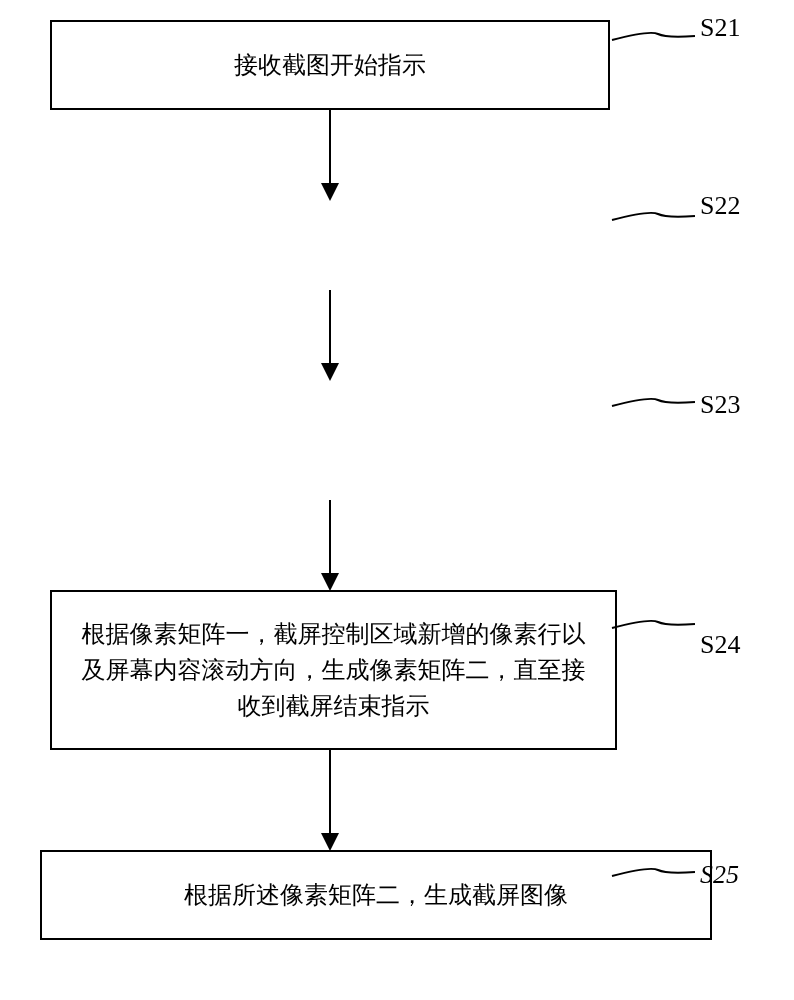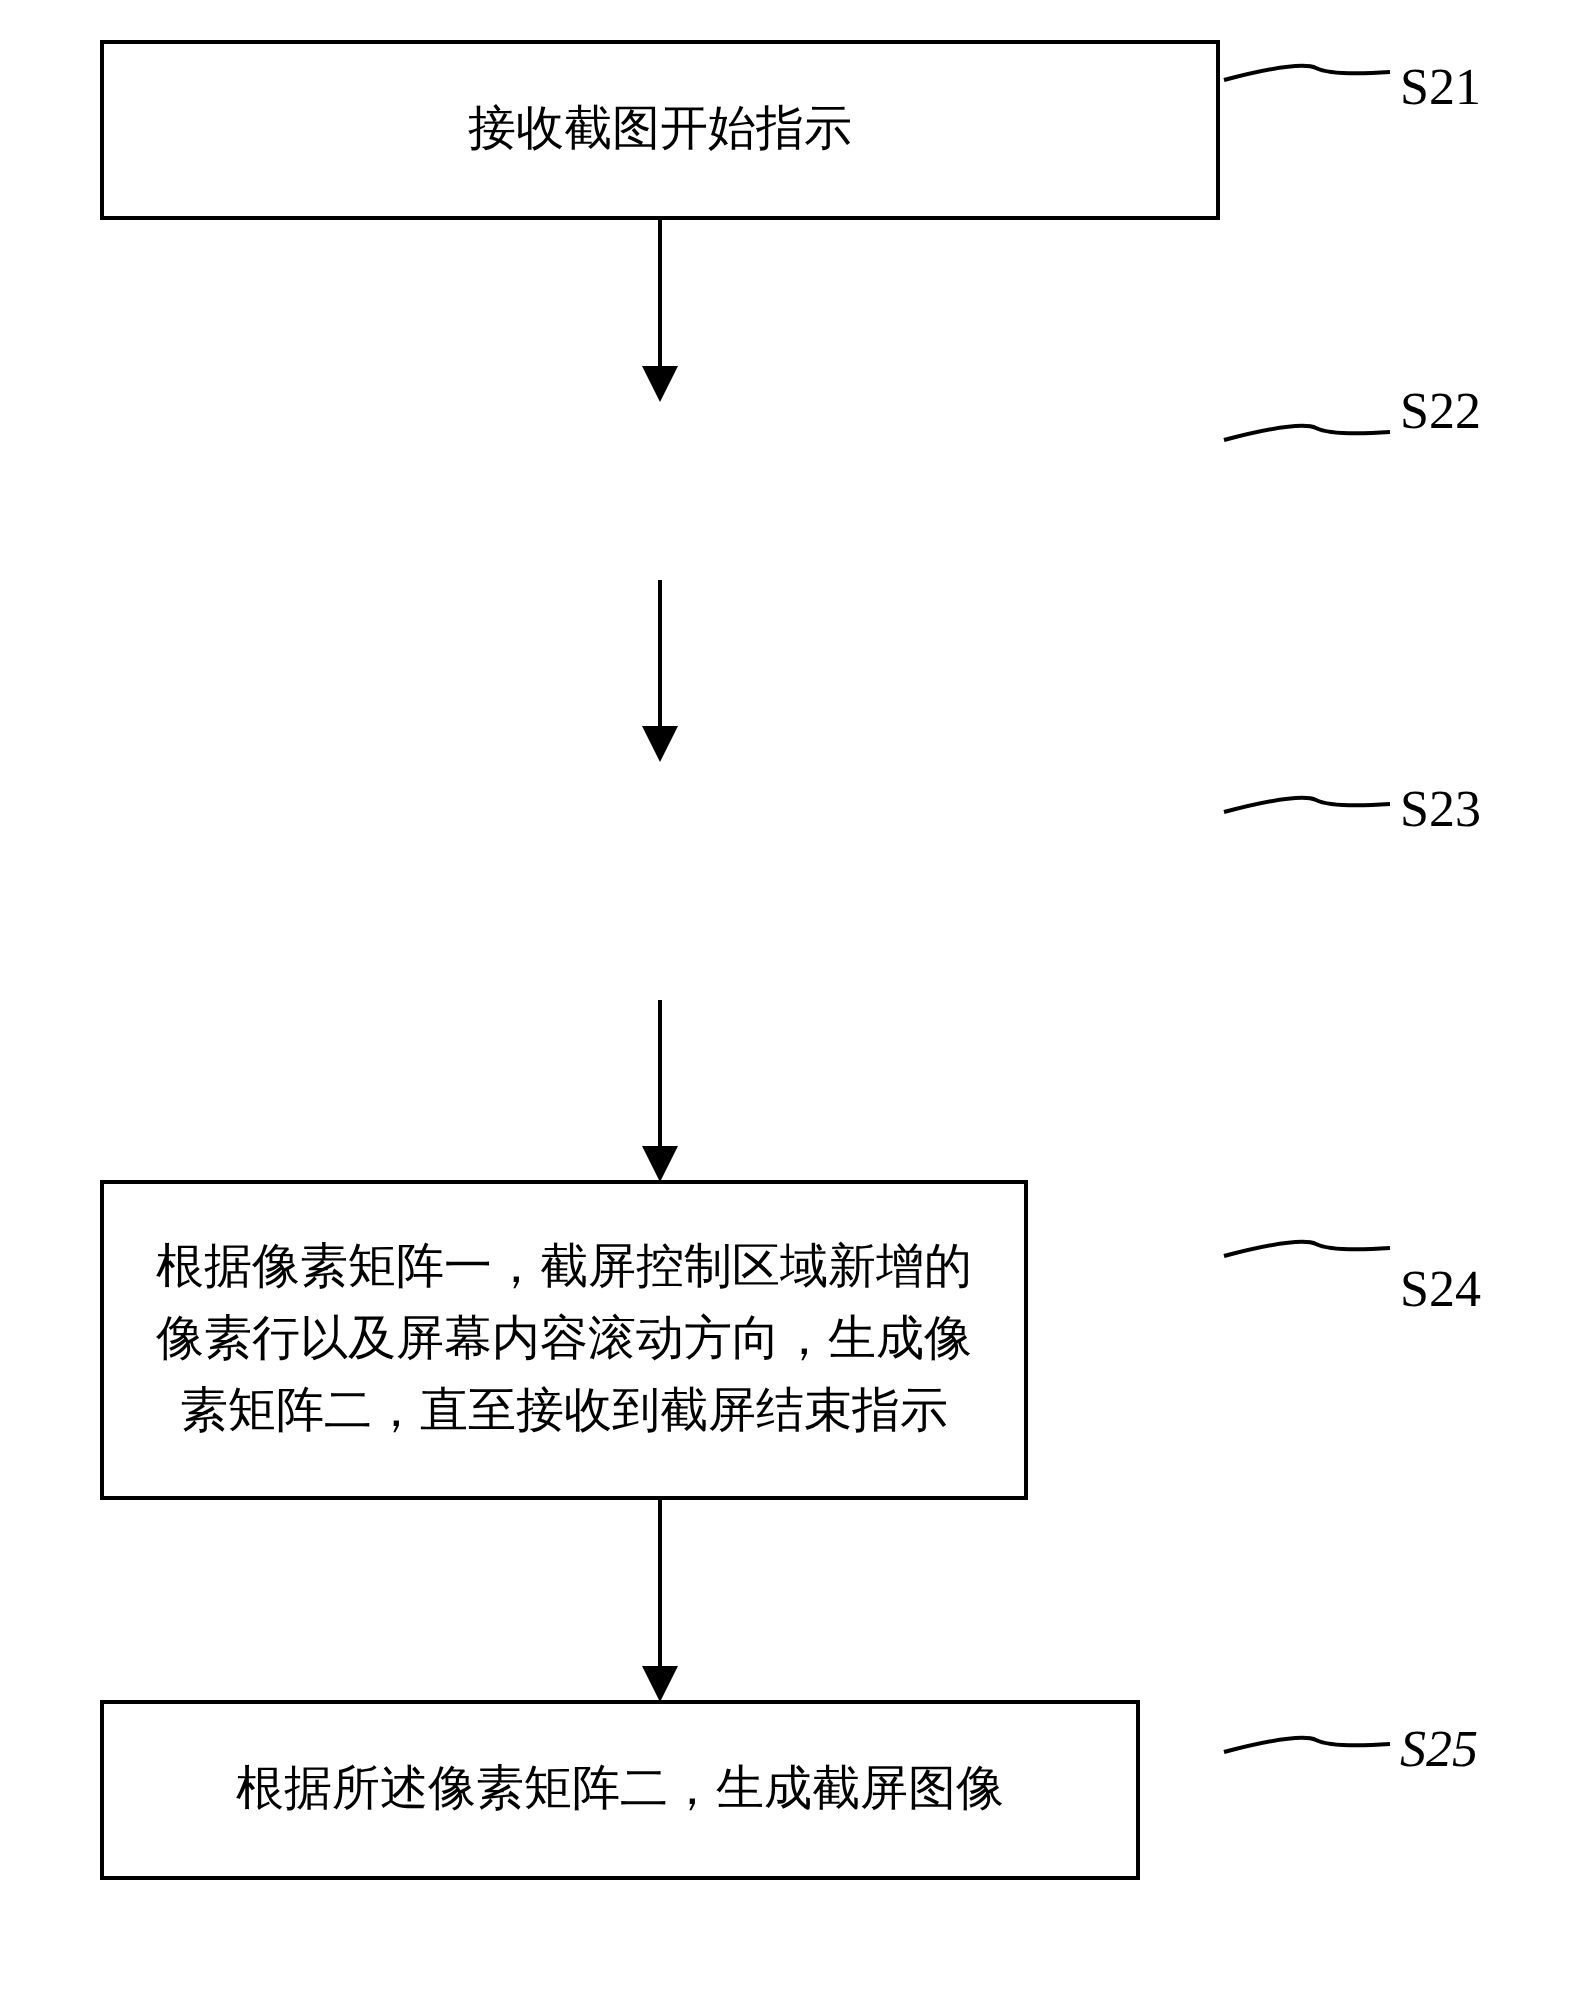--- a/index.html
+++ b/index.html
@@ -12,29 +12,29 @@
 <body>
 
 <div class="canvas">
 
   <div class="box" style="left:50px;top:20px;width:560px;height:90px;">
     <span>接收截图开始指示</span>
   </div>
 
 
 
-  <div class="box" style="left:50px;top:590px;width:464px;height:160px;">
+  <div class="box" style="left:50px;top:590px;width:567px;height:160px;">
     <span>根据像素矩阵一，截屏控制区域新增的像素行以及屏幕内容滚动方向，生成像素矩阵二，直至接收到截屏结束指示</span>
   </div>
 
-  <div class="box" style="left:50px;top:850px;width:520px;height:90px;text-align:center;">
+  <div class="box" style="left:40px;top:850px;width:672px;height:90px;text-align:center;">
     <span>根据所述像素矩阵二，生成截屏图像</span>
   </div>
 
-  <div class="label" style="left:700px;top:29px;">S21</div>
+  <div class="label" style="left:700px;top:13px;">S21</div>
   <div class="label" style="left:700px;top:191px;font-family:Liberation Serif, serif;">S22</div>
   <div class="label" style="left:700px;top:390px;">S23</div>
   <div class="label" style="left:700px;top:630px;">S24</div>
   <div class="label" style="left:700px;top:860px;font-style:italic;">S25</div>
 
   <svg class="overlay" viewBox="0 0 794 1000">
     <defs>
       <marker id="arrow" viewBox="0 0 12 12" refX="10" refY="6" markerWidth="9" markerHeight="9" orient="auto-start-reverse">
         <path d="M 0 0 L 12 6 L 0 12 z" fill="#000"></path>
       </marker>

